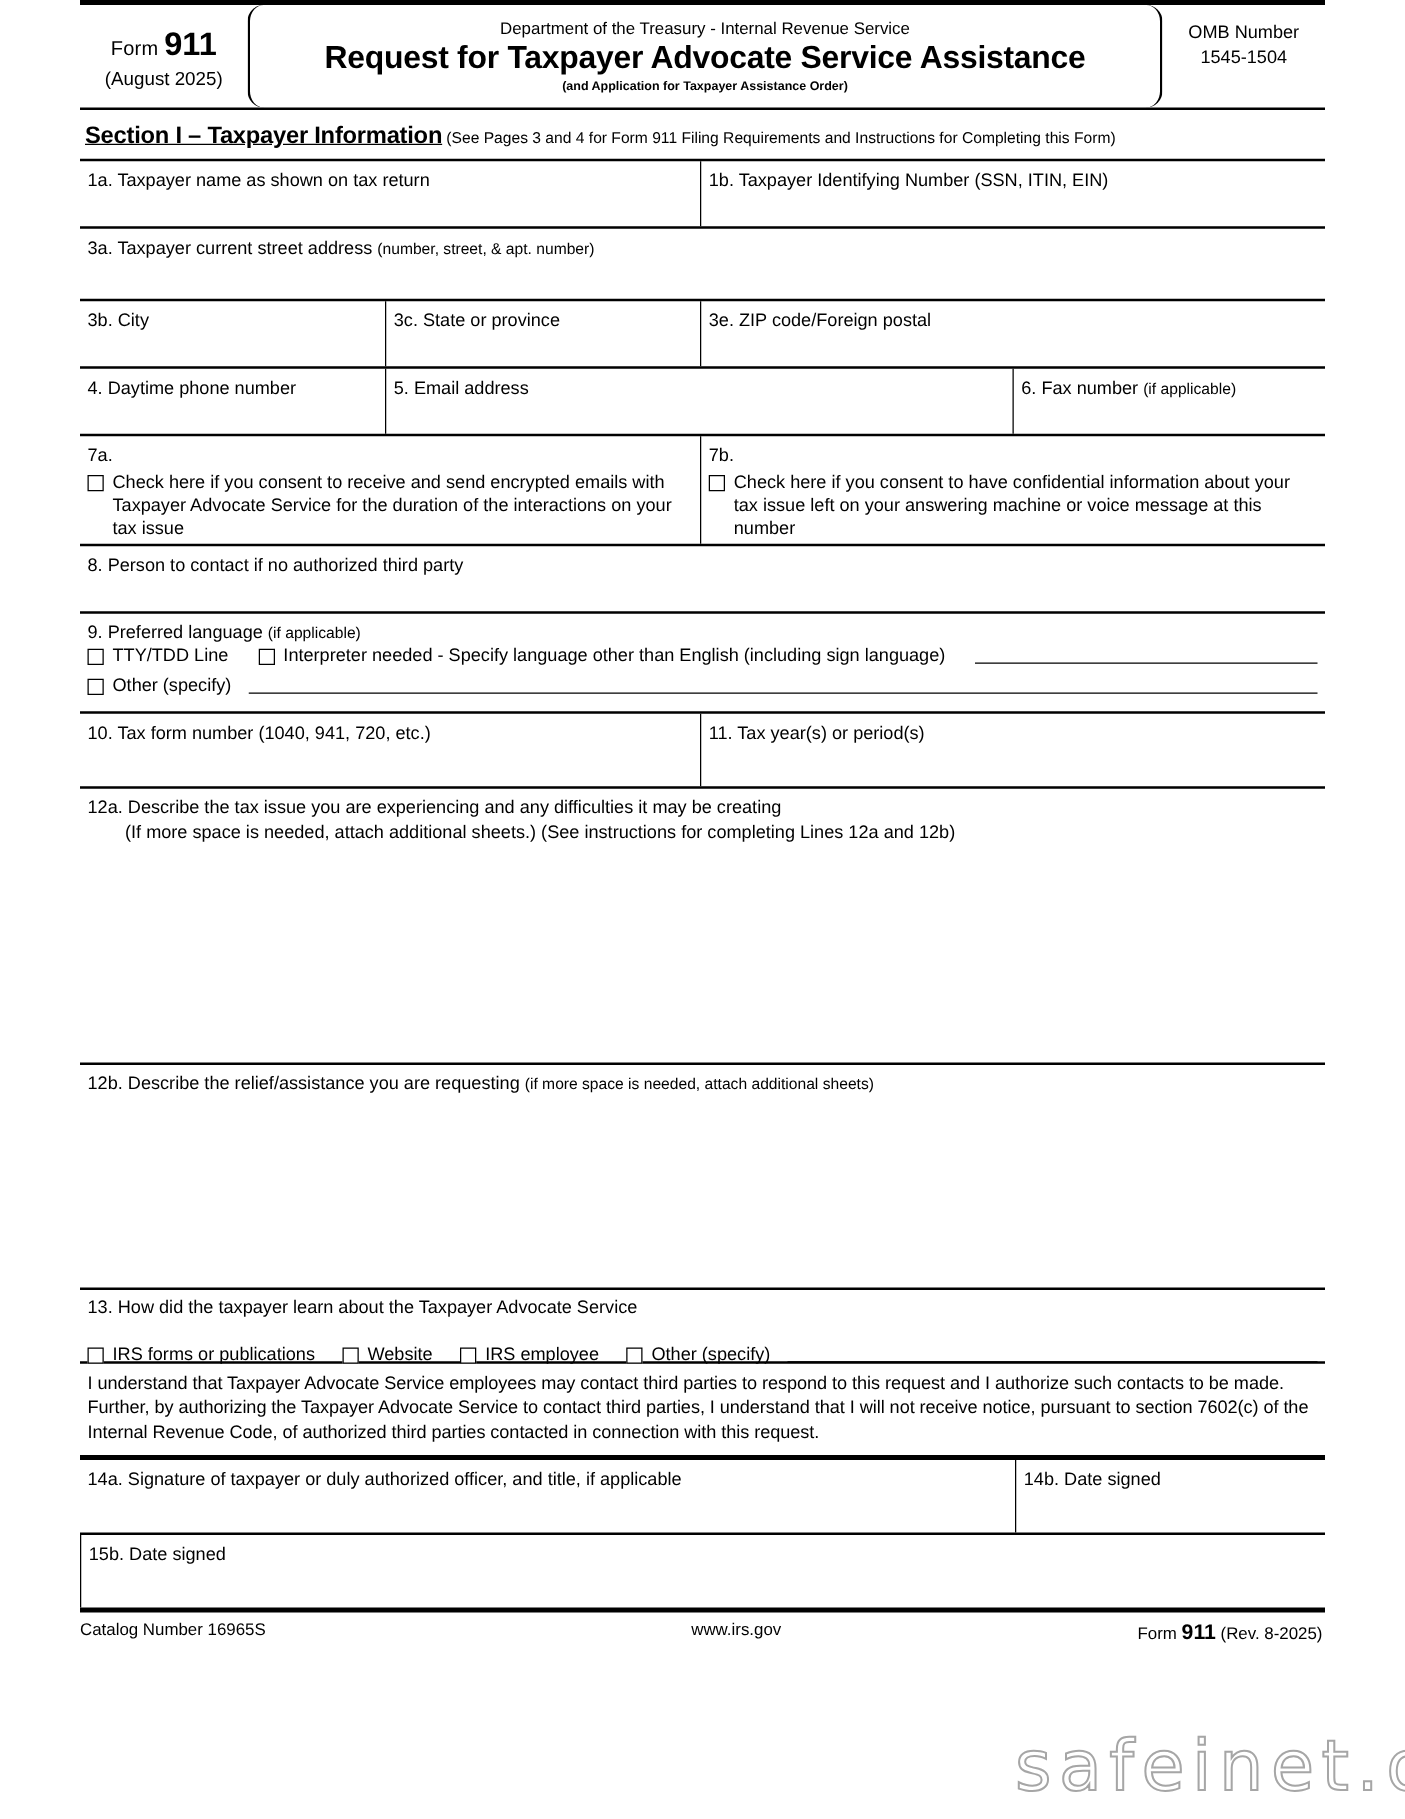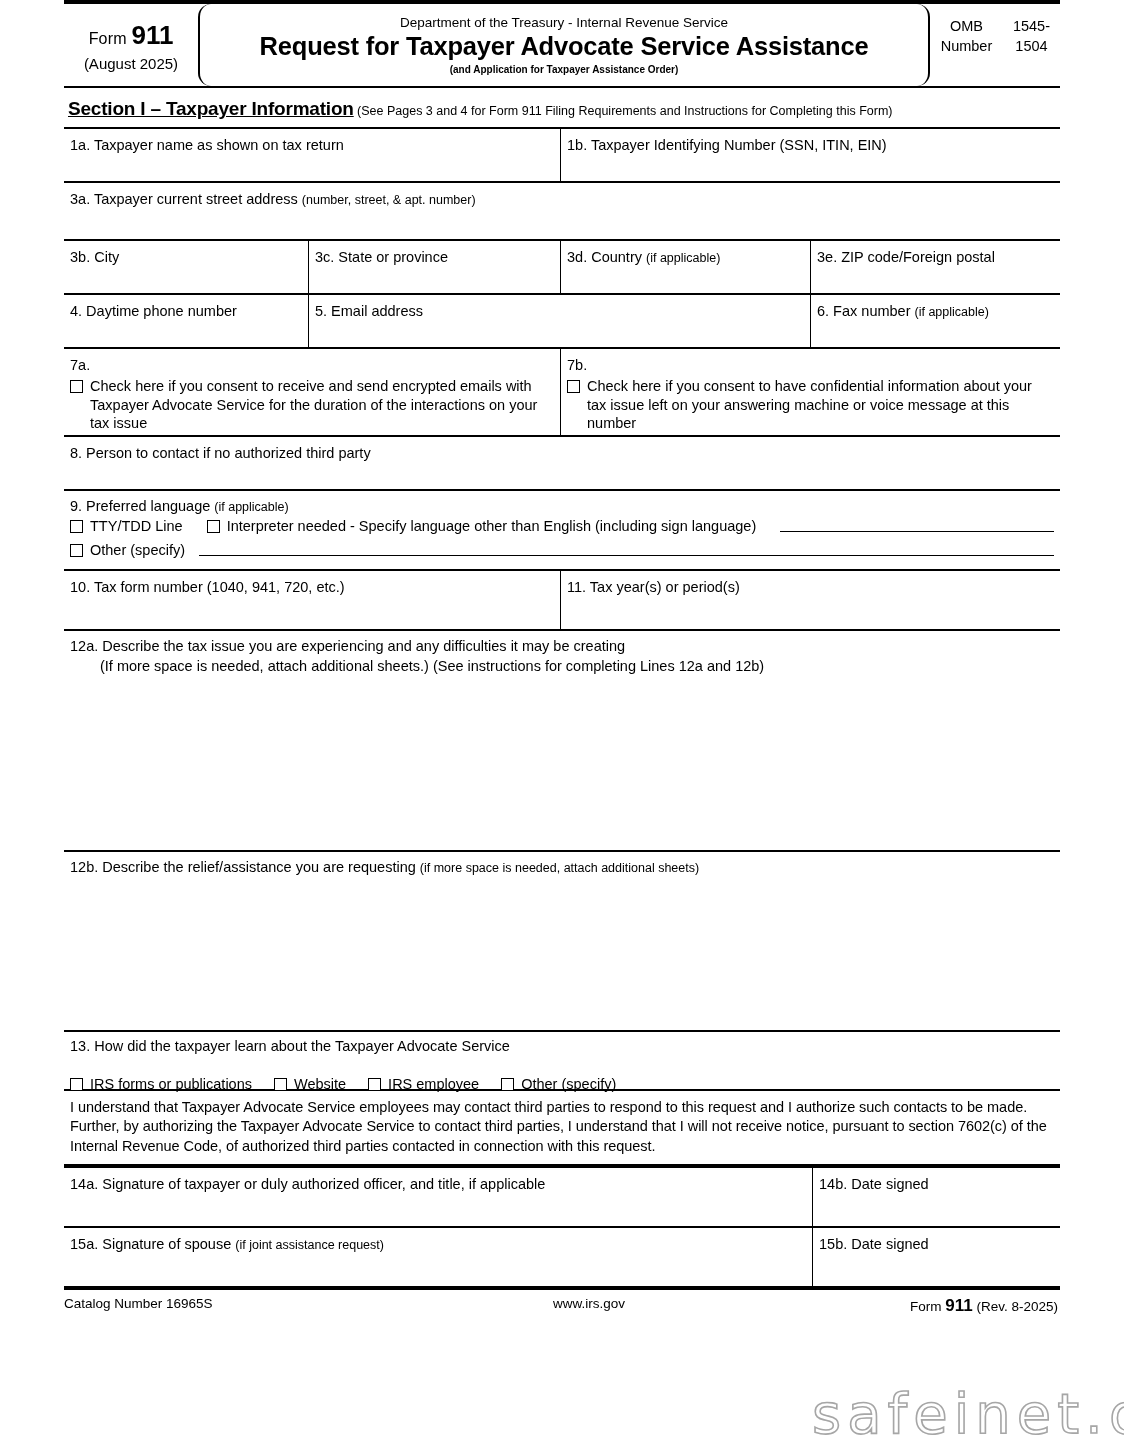--- a/index.html
+++ b/index.html
@@ -51,21 +51,21 @@
   }
   .hdr-center .dept { font-size: 13.5px; margin-bottom: 3px; }
   .hdr-center .title {
     font-size: 25.5px; font-weight: bold; letter-spacing: -0.2px;
     line-height: 1.05;
   }
   .hdr-center .sub { font-size: 10px; font-weight: bold; margin-top: 4px; }
 
   .hdr-omb {
     width: 130px;
-    display: flex; flex-direction: row;
+    display: flex; flex-direction: column;
     align-items: center; justify-content: center;
     font-size: 14.5px; line-height: 1.35;
     text-align: center;
     padding-bottom: 16px;
   }
 
   
   .section-head {
     padding: 10px 0 7px 4px;
     font-size: 12px;
@@ -172,26 +172,20 @@
       </div>
     </div>
   </div>
 
   <div class="row">
     <div class="cell h52" style="width:244px">
       <div class="lbl">3b. City</div>
     </div>
     <div class="cell h52 vdiv" style="width:252px">
       <div class="lbl">3c. State or province</div>
-    </div>
-    <div class="cell h52 vdiv" style="width:250px">
-      <div class="lbl">
-        <span>3d. Country</span>
-        <span class="sm">(if applicable)</span>
-      </div>
     </div>
     <div class="cell h52 vdiv" style="width:250px">
       <div class="lbl">3e. ZIP code/Foreign postal</div>
     </div>
   </div>
 
   <div class="row">
     <div class="cell h52" style="width:244px">
       <div class="lbl">4. Daytime phone number</div>
     </div>
@@ -304,26 +298,20 @@
   <div class="row" style="border-top:4px solid #000">
     <div class="cell" style="width:748px;height:58px">
       <div class="lbl">14a. Signature of taxpayer or duly authorized officer, and title, if applicable</div>
     </div>
     <div class="cell vdiv" style="width:248px;height:58px">
       <div class="lbl">14b. Date signed</div>
     </div>
   </div>
 
   <div class="row">
-    <div class="cell" style="width:748px;height:58px">
-      <div class="lbl">
-        <span>15a. Signature of spouse</span>
-        <span class="sm">(if joint assistance request)</span>
-      </div>
-    </div>
     <div class="cell vdiv" style="width:248px;height:58px">
       <div class="lbl">15b. Date signed</div>
     </div>
   </div>
 
   <div class="watermark">safeinet.org</div>
 
   <div class="footer">
     <div class="cat">Catalog Number 16965S</div>
     <div class="url">www.irs.gov</div>

